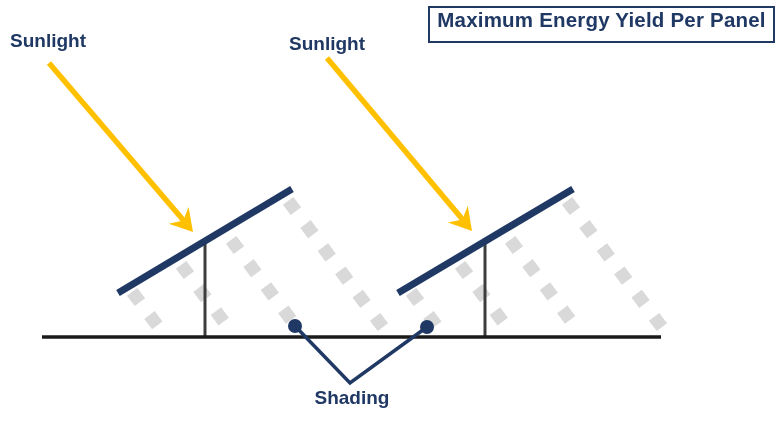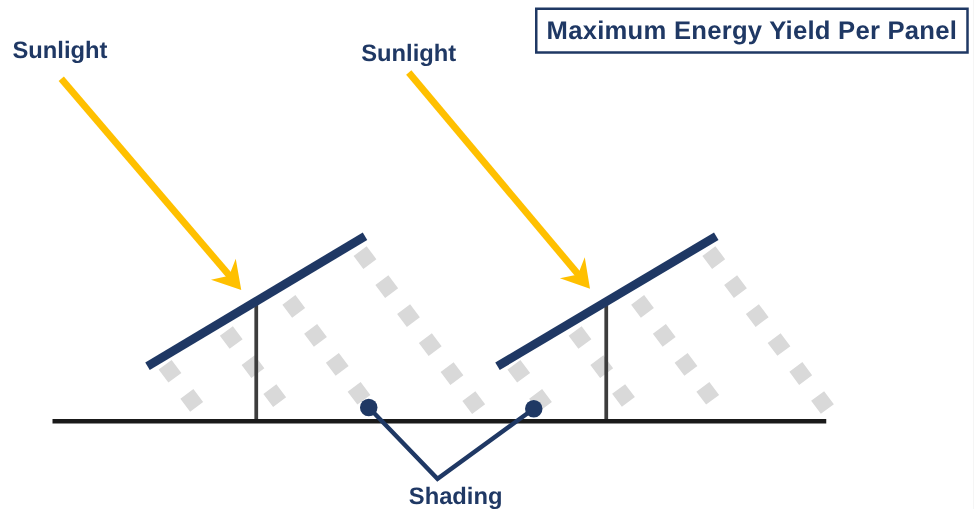--- a/index.html
+++ b/index.html
@@ -28,21 +28,21 @@
     line-height:1.1;
     white-space:nowrap;
   }
   .label.shading{width:100px;text-align:center;}
   .title-box{
     position:absolute;
     left:428px;top:6px;
     width:347px;height:37px;
     border:2.5px solid var(--navy);
     background:var(--background);
-    display:flex;align-items:center;justify-content:center;
+    display:flex;justify-content:center;
     color:var(--navy);
     font-weight:bold;
     font-size:20.5px;
     letter-spacing:0.2px;
   }
   .shadow-line{
     stroke:var(--shadow-gray);
     stroke-width:13;
     stroke-dasharray:13 16;
     fill:none;
@@ -94,19 +94,19 @@
 
     <polyline class="callout-line" points="295,326 350,383 427,327"></polyline>
     <circle class="callout-dot" cx="295" cy="326" r="7"></circle>
     <circle class="callout-dot" cx="427" cy="327" r="7"></circle>
   </svg>
 
   <div class="label" style="left:10px;top:31px;">Sunlight</div>
 
   <div class="label" style="left:289px;top:34px;">Sunlight</div>
 
-  <div class="label shading" style="left:302px;top:388px;text-align:right;">Shading</div>
+  <div class="label shading" style="left:302px;top:388px;">Shading</div>
 
   <div class="title-box">
     <span>Maximum Energy Yield Per Panel</span>
   </div>
 
 </div>
 
 </body></html>

